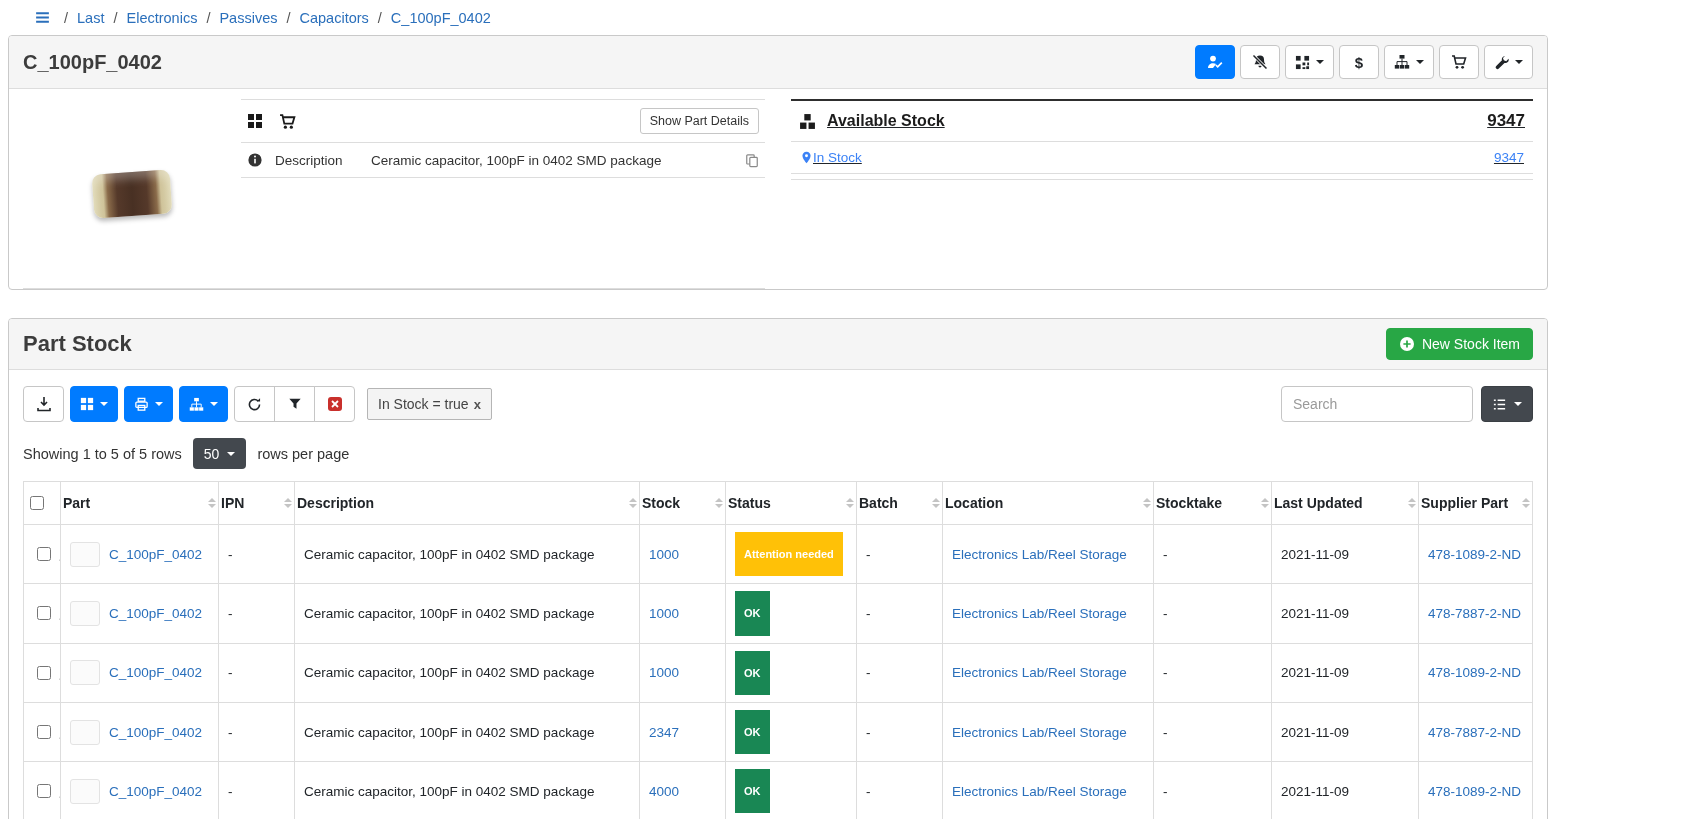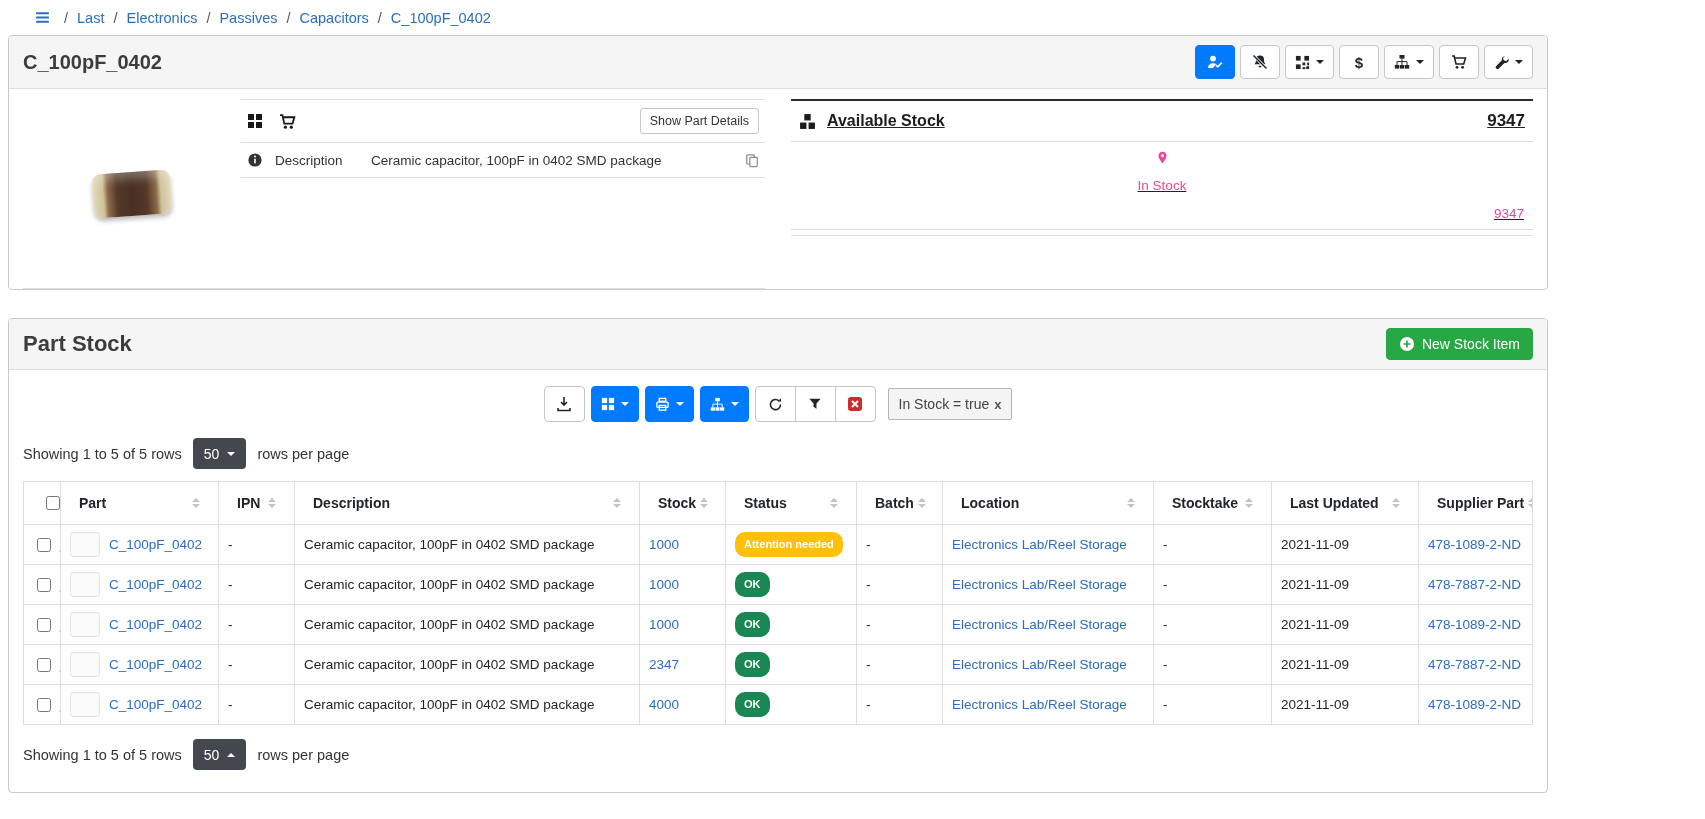--- a/index.html
+++ b/index.html
@@ -50,21 +50,21 @@
   .btn-outline-sm { margin-left:auto; background:#fff; border:1px solid #c6c6c6; border-radius:3px; padding:5px 9px; font-size:12.5px; color:#333; }
   .details-row { display:flex; align-items:center; gap:12px; padding:9px 6px; border-bottom:1px solid #ddd; font-size:13.5px; color:#333; }
   .details-row .dlabel { width:84px; }
   .details-row .dvalue { flex:1; }
   .copy-ic { color:#8a8a8a; }
 
   .overview-right { flex:1; align-self:flex-start;text-decoration:underline; }
   .stock-summary { border-top:2px solid #2e2e2e; }
   .stock-header { display:flex; align-items:center; gap:11px; padding:10px 8px; border-bottom:1px solid #ddd; font-weight:700; font-size:16px; color:#1c1c1c; }
   .stock-header .total { margin-left:auto; font-size:17px; }
-  .stock-row { display:flex; align-items:center; gap:13px; padding:8px 9px; border-bottom:1px solid #ddd; font-size:13.5px; color:#ec4899;flex-direction:column; }
+  .stock-row { display:flex; align-items:center; padding:8px 9px; border-bottom:1px solid #ddd; font-size:13.5px; color:#3b82f6; }
   .stock-row .val { margin-left:auto; }
   .stock-end { height:6px; border-bottom:1px solid #ddd; }
 
   
   .btn-success { background:#28a745; border:1px solid #28a745; color:#fff; height:32px; padding:0 12px; border-radius:4px;
                  display:inline-flex; align-items:center; gap:7px; font-size:14px; }
   .stock-body { padding:12px 14px 10px; }
 
   .table-toolbar { display:flex; align-items:center; margin:4px 0 16px;justify-content:center; }
   .tbtn { height:36px; min-width:41px; padding:0 9px; display:inline-flex; align-items:center; justify-content:center; gap:6px;
@@ -83,32 +83,32 @@
   .toggle-btn { height:36px; margin-left:8px; background:#43484e; border:1px solid #3a3f44; color:#fff; border-radius:4px;
                 padding:0 10px; display:inline-flex; align-items:center; gap:7px; }
 
   .paginate { display:flex; align-items:center; gap:11px; font-size:14.5px; color:#333; margin:8px 0 12px; }
   .page-size-btn { background:#43484e; color:#fff; border:none; border-radius:4px; height:31px; padding:0 11px;
                    display:inline-flex; align-items:center; gap:8px; font-size:14px; }
 
   table.stock-table { width:100%; border-collapse:collapse; table-layout:fixed; font-size:13.5px; color:#212529; margin-top:4px; }
   .stock-table th, .stock-table td { border:1px solid #ddd; padding:7px 9px; text-align:left; vertical-align:middle;
                                      white-space:nowrap; overflow:hidden; text-overflow:ellipsis; }
-  .stock-table th { font-size:14px; font-weight:700; padding:11px 18px; cursor:pointer; background:#fff; }
+  .stock-table th { font-size:14px; font-weight:700; padding:11px 2px; cursor:pointer; background:#fff; }
   .th-inner { display:flex; align-items:center; justify-content:space-between; gap:4px; }
   .sort { display:inline-flex; flex-direction:column; gap:2px; }
   .sort i { display:block; width:0; height:0; border-left:4px solid transparent; border-right:4px solid transparent; }
   .sort .up { border-bottom:4px solid #c4c4c4; }
   .sort .down { border-top:4px solid #c4c4c4; }
   .part-cell { display:flex; align-items:center; gap:9px; }
   .thumb { width:30px; height:25px; flex:0 0 30px; display:flex; align-items:center; justify-content:center;
            border:1px solid #e3e3e3; border-radius:3px; background:#fbfbfb; }
   .thumb-cap { width:24px; height:15px; border-radius:3px;
     background:linear-gradient(90deg,#d6cfa8 0%,#c9bd92 14%,#7d6044 22%,#4c3526 34%,#42name2b20 50%,#4c3526 66%,#7d6044 78%,#c9bd92 86%,#d6cfa8 100%); }
-  .badge { display:inline-block; padding:5px 9px; border-radius:10px; font-size:11px; font-weight:700; color:#fff; line-height:1.3; }
+  .badge { display:inline-block; padding:15px 9px; border-radius:0; font-size:11px; font-weight:700; color:#fff; line-height:1.3; }
   input[type="checkbox"] { width:14px; height:14px; }
 </style>
 </head>
 <body>
 
 <div class="page">
 
   <nav class="breadcrumb">
     <button class="menu-btn">
       <svg width="17" height="17" viewBox="0 0 16 16">
@@ -352,20 +352,31 @@
                   <rect x="1" y="1" width="14" height="14" rx="3" fill="#c9302c"></rect>
                   <path d="M5 5l6 6M11 5l-6 6" stroke="#fff" stroke-width="1.8"></path>
                 </svg>
             </span>
           </button>
         </div>
         <span class="chip">
           <span>In Stock = true</span>
           <span class="chip-x">x</span>
         </span>
+        <div class="toolbar-right">
+          <input class="search-input" type="text" placeholder="Search" style="">
+          <button class="toggle-btn">
+            <span>
+              <svg width="15" height="15" viewBox="0 0 16 16">
+                  <path d="M2 3.5h2M2 8h2M2 12.5h2M6 3.5h8M6 8h8M6 12.5h8" stroke="currentColor" stroke-width="1.7"></path>
+                </svg>
+            </span>
+            <span class="caret"></span>
+          </button>
+        </div>
       </div>
 
       <div class="paginate">
         <span>Showing 1 to 5 of 5 rows</span>
         <button class="page-size-btn">
           <span>50</span>
           <span class="caret"></span>
         </button>
         <span>rows per page</span>
       </div>

